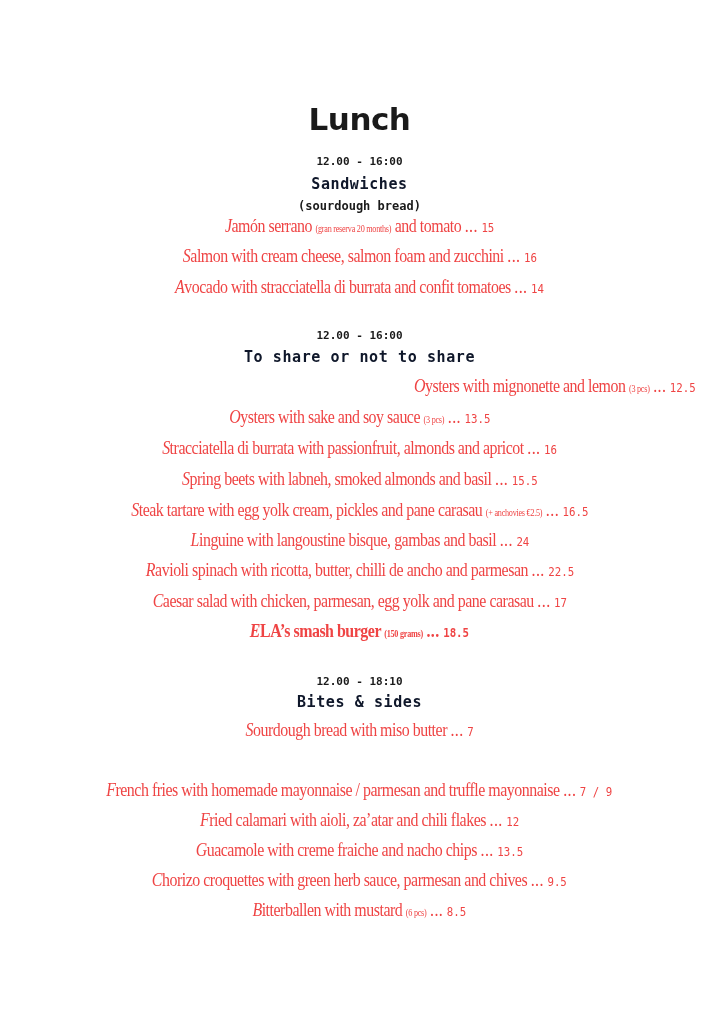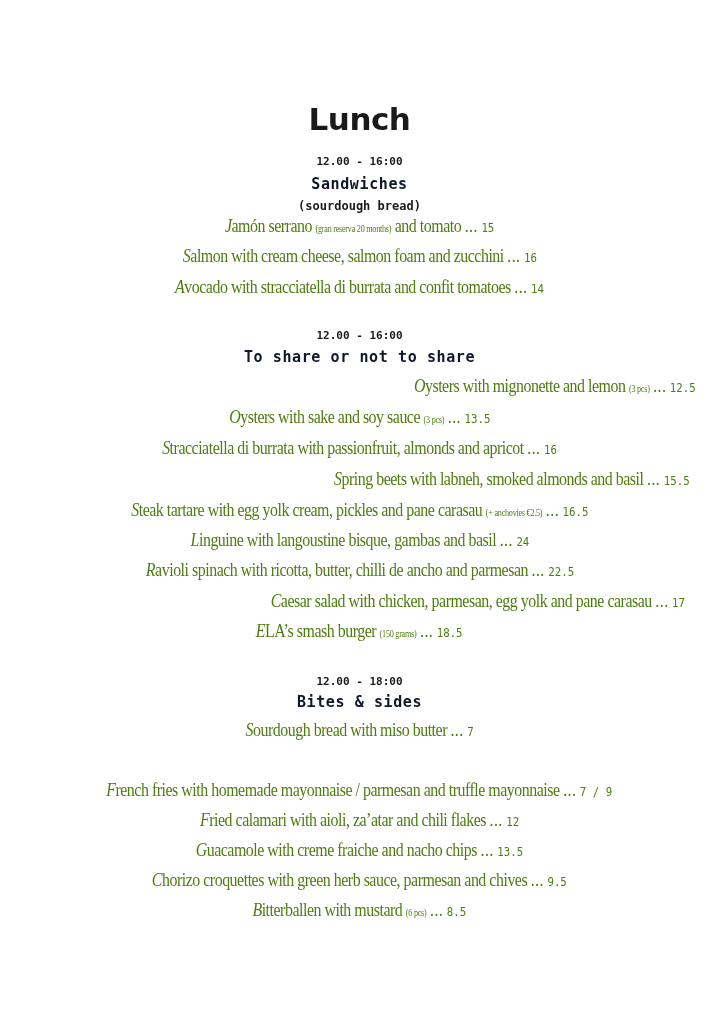--- a/index.html
+++ b/index.html
@@ -14,21 +14,21 @@
     font-family: "DejaVu Sans Mono", monospace; font-weight: bold; font-size: 11px; color: #1a1a1a;
   }
   .heading {
     font-family: "DejaVu Sans Mono", monospace; font-weight: bold; font-size: 15px;
     letter-spacing: 0.6px; color: #0f172a;
   }
   .subtitle {
     font-family: "DejaVu Sans Mono", monospace; font-weight: bold; font-size: 12px; color: #1a1a1a;
   }
   .item {
-    font-family: "Liberation Serif", serif; font-size: 18.5px; color: #4d7c0f;
+    font-family: "Liberation Serif", serif; font-size: 18.5px; color: #ef4444;
     letter-spacing: -0.55px; transform-origin: center; 
   }
   .item .ini { font-style: italic; }
   .item .note { font-size: 9.5px; letter-spacing: -0.3px; }
   .item .dots { letter-spacing: 0.5px; }
   .item .price {
     font-family: "DejaVu Sans Mono", monospace; font-size: 12.5px; letter-spacing: 0px;
   }
 </style>
 </head>
@@ -73,54 +73,54 @@
     <span class="ini">O</span><span>ysters with sake and soy sauce</span>
     <span class="note">(3 pcs)</span>
     <span class="dots">...</span>
     <span class="price">13.5</span>
   </span></div>
   <div class="line item" style="top: 438px; display: block;"><span style="display: inline-block; transform: scaleX(0.86); transform-origin: center center;">
     <span class="ini">S</span><span>tracciatella di burrata with passionfruit, almonds and apricot</span>
     <span class="dots">...</span>
     <span class="price">16</span>
   </span></div>
-  <div class="line item" style="top: 469px; display: block; text-align: right;"><span style="display: inline-block; transform: scaleX(0.86); transform-origin: center center;">
+  <div class="line item" style="top: 469px; display: block;"><span style="display: inline-block; transform: scaleX(0.86); transform-origin: center center;">
     <span class="ini">S</span><span>pring beets with labneh, smoked almonds and basil</span>
     <span class="dots">...</span>
     <span class="price">15.5</span>
   </span></div>
   <div class="line item" style="top: 500px; display: block;"><span style="display: inline-block; transform: scaleX(0.86); transform-origin: center center;">
     <span class="ini">S</span><span>teak tartare with egg yolk cream, pickles and pane carasau</span>
     <span class="note">(+ anchovies €2.5)</span>
     <span class="dots">...</span>
     <span class="price">16.5</span>
   </span></div>
   <div class="line item" style="top: 530px; display: block;"><span style="display: inline-block; transform: scaleX(0.86); transform-origin: center center;">
     <span class="ini">L</span><span>inguine with langoustine bisque, gambas and basil</span>
     <span class="dots">...</span>
     <span class="price">24</span>
   </span></div>
   <div class="line item" style="top: 560px; display: block;"><span style="display: inline-block; transform: scaleX(0.86); transform-origin: center center;">
     <span class="ini">R</span><span>avioli spinach with ricotta, butter, chilli de ancho and parmesan</span>
     <span class="dots">...</span>
     <span class="price">22.5</span>
   </span></div>
-  <div class="line item" style="top: 591px; display: block; text-align: right;"><span style="display: inline-block; transform: scaleX(0.86); transform-origin: center center;">
+  <div class="line item" style="top: 591px; display: block;"><span style="display: inline-block; transform: scaleX(0.86); transform-origin: center center;">
     <span class="ini">C</span><span>aesar salad with chicken, parmesan, egg yolk and pane carasau</span>
     <span class="dots">...</span>
     <span class="price">17</span>
   </span></div>
-  <div class="line item" style="top: 621px; display: block;"><span style="display: inline-block; transform: scaleX(0.86); transform-origin: center center;">
+  <div class="line item" style="top: 621px; display: block; font-weight: bold;"><span style="display: inline-block; transform: scaleX(0.86); transform-origin: center center;">
     <span class="ini">E</span><span>LA’s smash burger</span>
     <span class="note">(150 grams)</span>
     <span class="dots">...</span>
     <span class="price">18.5</span>
   </span></div>
 
-  <div class="line time" style="top:675px;">12.00 - 18:00</div>
+  <div class="line time" style="top:675px;">12.00 - 18:10</div>
   <div class="line heading" style="top:693px;">Bites &amp; sides</div>
 
   <div class="line item" style="top: 720px; display: block;"><span style="display: inline-block; transform: scaleX(0.86); transform-origin: center center;">
     <span class="ini">S</span><span>ourdough bread with miso butter</span>
     <span class="dots">...</span>
     <span class="price">7</span>
   </span></div>
   <div class="line item" style="top: 780px; display: block; text-decoration: underline;"><span style="display: inline-block; transform: scaleX(0.86); transform-origin: center center;">
     <span class="ini">F</span><span>rench fries with homemade mayonnaise / parmesan and truffle mayonnaise</span>
     <span class="dots">...</span>

